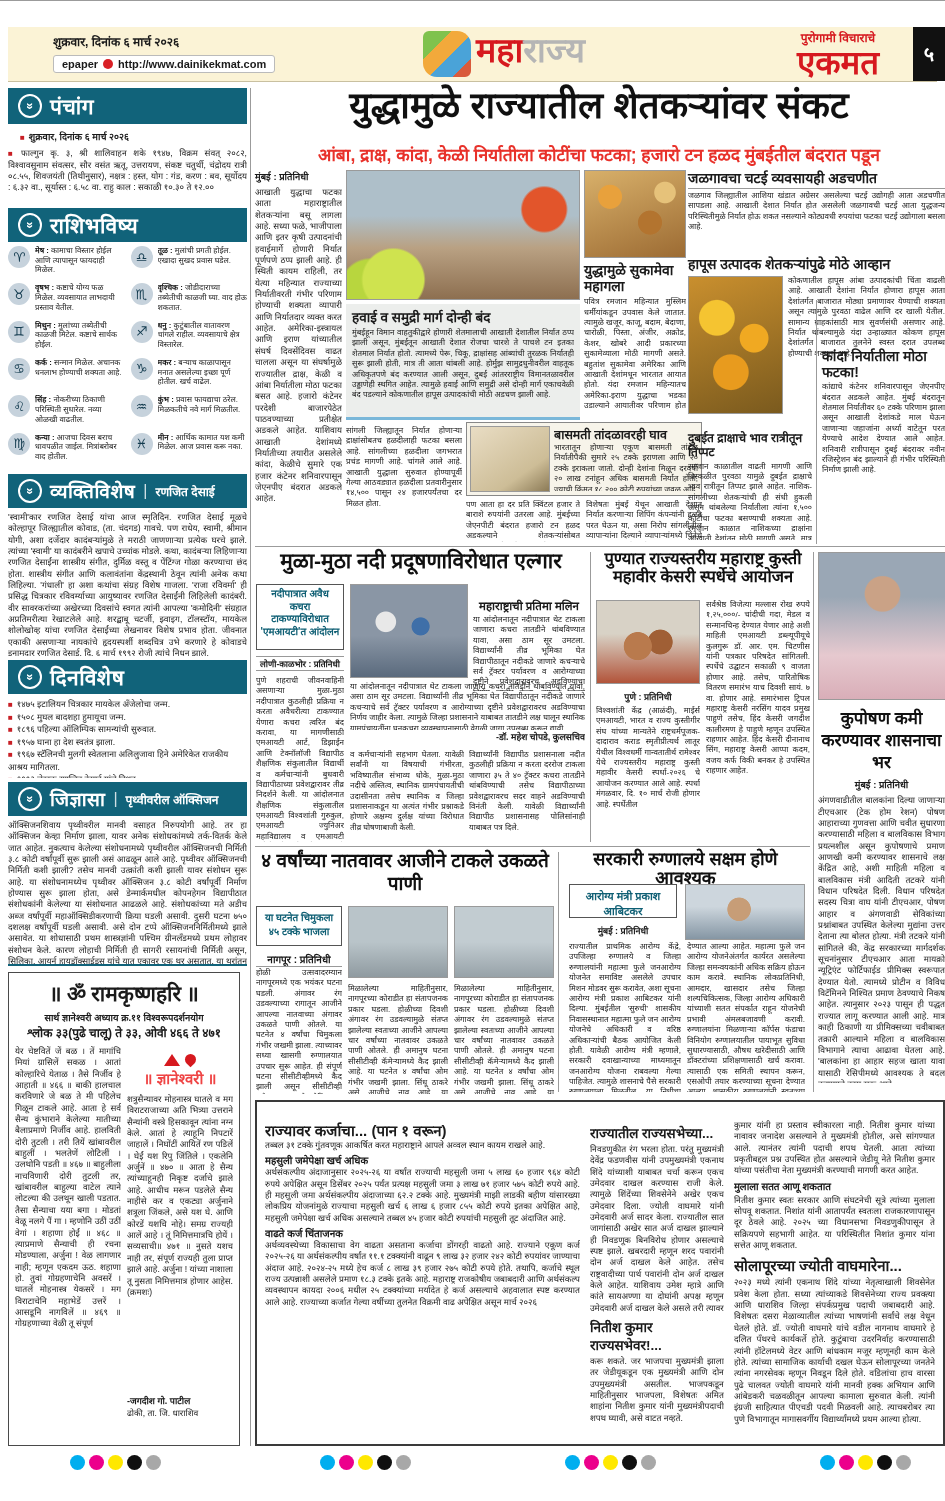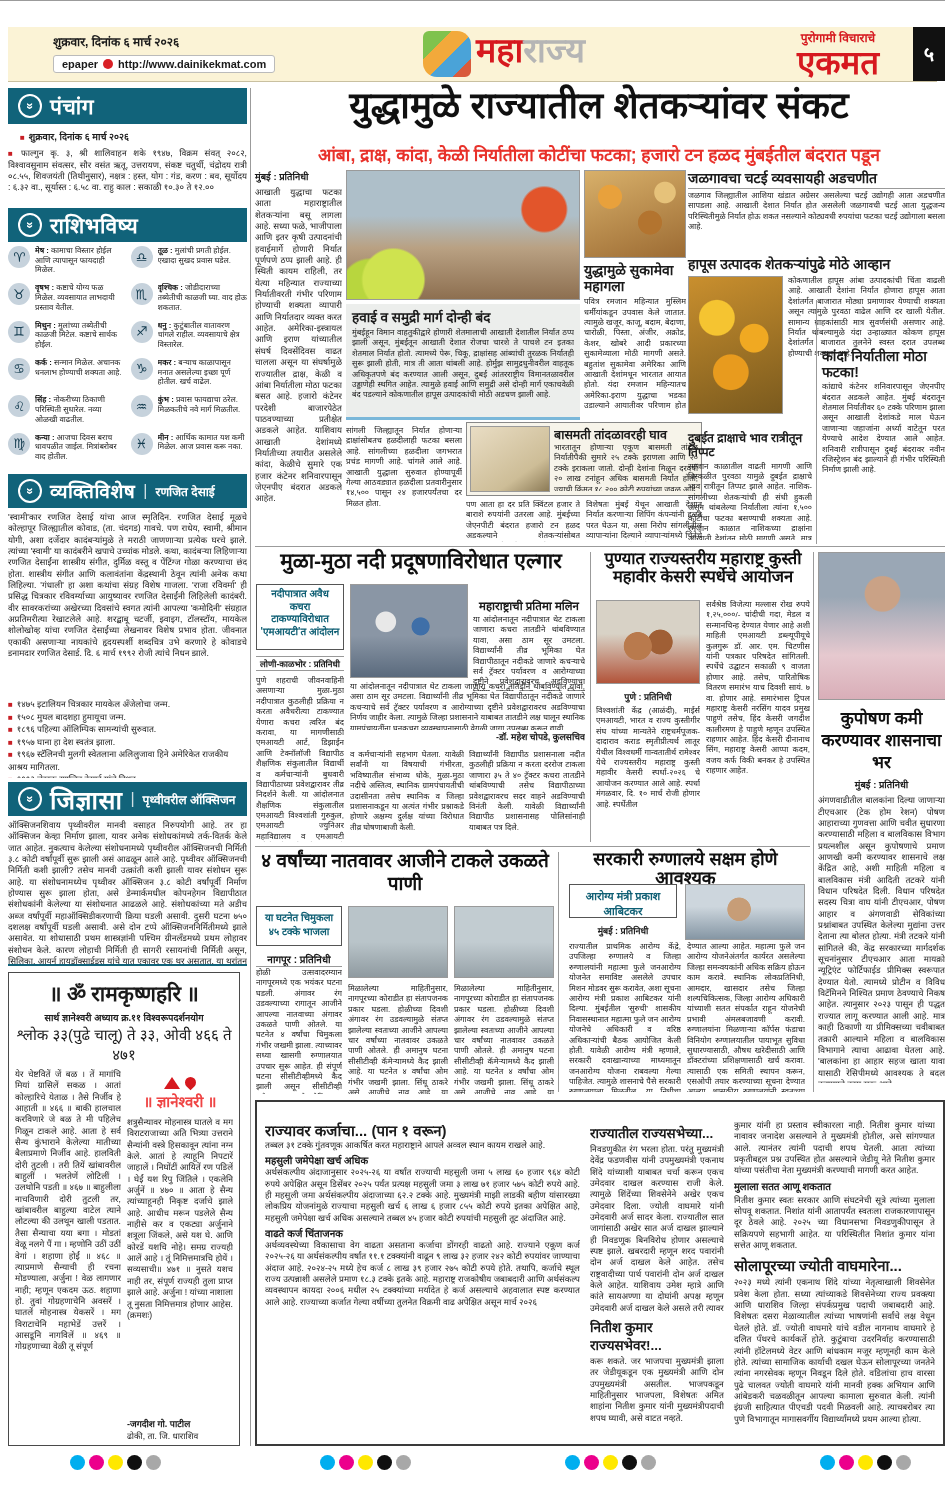--- a/index.html
+++ b/index.html
@@ -129,43 +129,49 @@
   <div class="abs sec-head" style="left:8px;top:474px;width:239px;height:34px;">
     <span class="chev">
         <span>»</span>
       </span>
     <span class="sec-title" style="font-size:19px;">व्यक्तिविशेष</span>
     <span style="opacity:.8">|</span>
     <span class="sec-sub">रणजित देसाई</span>
   </div>
   <div class="abs bt jt" style="left:8px;top:512px;width:239px;height:144px;">'स्वामी'कार रणजित देसाई यांचा आज स्मृतिदिन. रणजित देसाई मूळचे कोल्हापूर जिल्ह्यातील कोवाड, (ता. चंदगड) गावचे. पण राधेय, स्वामी, श्रीमान योगी, अशा दर्जेदार कादंबऱ्यांमुळे ते मराठी जाणणाऱ्या प्रत्येक घरचे झाले. त्यांच्या 'स्वामी' या कादंबरीने खपाचे उच्चांक मोडले. कथा, कादंबऱ्या लिहिणाऱ्या रणजित देसाईंना शास्त्रीय संगीत, दुर्मिळ वस्तू व पेंटिंग्ज गोळा करण्याचा छंद होता. शास्त्रीय संगीत आणि कलावंतांना केंद्रस्थानी ठेवून त्यांनी अनेक कथा लिहिल्या. 'गंधाली' हा अशा कथांचा संग्रह विशेष गाजला. 'राजा रविवर्मा' ही प्रसिद्ध चित्रकार रविवर्म्याच्या आयुष्यावर रणजित देसाईंनी लिहिलेली कादंबरी. वीर सावरकरांच्या अखेरच्या दिवसांचे स्वगत त्यांनी आपल्या 'कमोदिनी' संग्रहात अप्रतिमरीत्या रेखाटलेले आहे. शरद्बाबू चटर्जी, झ्वाइग, टॉलस्टॉय, मायकेल शोलोखोव्ह यांचा रणजित देसाईंच्या लेखनावर विशेष प्रभाव होता. जीवनात एकाकी असणाऱ्या नायकांचे हृदयस्पर्शी शब्दचित्र उभे करणारे हे कोवाडचे इनामदार रणजित देसाई. दि. ६ मार्च १९९२ रोजी त्यांचे निधन झाले.</div>
 
+  <div class="abs sec-head" style="left:8px;top:660px;width:239px;height:34px;">
+    <span class="chev">
+        <span>»</span>
+      </span>
+    <span class="sec-title">दिनविशेष</span>
+  </div>
   <div class="abs" style="left:8px;top:698px;width:239px;height:80px;font-size:8.6px;line-height:1.45;overflow:hidden;">
     <div><span class="sqb">■</span><span>१४७५  इटालियन चित्रकार मायकेल अँजेलोचा जन्म.</span></div>
     <div><span class="sqb">■</span><span>१५०८  मुघल बादशहा हुमायूचा जन्म.</span></div>
     <div><span class="sqb">■</span><span>१८९६  पहिल्या ऑलिम्पिक सामन्यांची सुरुवात.</span></div>
     <div><span class="sqb">■</span><span>१९५७  घाना हा देश स्वतंत्र झाला.</span></div>
     <div><span class="sqb">■</span><span>१९६७  स्टॅलिनची मुलगी स्वेतलाना अलिलुजावा हिने अमेरिकेत राजकीय आश्रय मागितला.</span></div>
     <div><span class="sqb">■</span><span>१९९२  लेखक रणजित देसाई यांचे निधन.</span></div>
   </div>
 
   <div class="abs sec-head" style="left:8px;top:782px;width:239px;height:34px;">
     <span class="chev">
         <span>»</span>
       </span>
-    <span class="sec-title" style="font-size:25px;">जिज्ञासा</span>
+    <span class="sec-title" style="font-size:19px;">जिज्ञासा</span>
     <span style="opacity:.8">|</span>
     <span class="sec-sub">पृथ्वीवरील ऑक्सिजन</span>
   </div>
   <div class="abs bt jt" style="left:8px;top:820px;width:239px;height:146px;border-bottom:2px solid #11637a;padding-bottom:2px;">ऑक्सिजनशिवाय पृथ्वीवरील मानवी वसाहत निरुपयोगी आहे. तर हा ऑक्सिजन केव्हा निर्माण झाला, यावर अनेक संशोधकांमध्ये तर्क-वितर्क केले जात आहेत. नुकत्याच केलेल्या संशोधनामध्ये पृथ्वीवरील ऑक्सिजनची निर्मिती ३.८ कोटी वर्षांपूर्वी सुरू झाली असं आढळून आले आहे. पृथ्वीवर ऑक्सिजनची निर्मिती कशी झाली? तसेच मानवी उत्क्रांती कशी झाली यावर संशोधन सुरू आहे. या संशोधनामध्येच पृथ्वीवर ऑक्सिजन ३.८ कोटी वर्षांपूर्वी निर्माण होण्यास सुरू झाला होता, असे डेन्मार्कमधील कोपनहेगन विद्यापीठात संशोधकांनी केलेल्या या संशोधनात आढळले आहे. संशोधकांच्या मते अडीच अब्ज वर्षांपूर्वी महाऑक्सिडीकरणाची क्रिया घडली असावी. दुसरी घटना ७५० दशलक्ष वर्षांपूर्वी घडली असावी. असे दोन टप्पे ऑक्सिजननिर्मितीमध्ये झाले असावेत. या शोधासाठी प्रथम शास्त्रज्ञांनी पश्चिम ग्रीनलँडमध्ये प्रथम लोहावर संशोधन केले. कारण लोहाची निर्मिती ही सागरी रसायनांची निर्मिती असून, सिलिका, आयर्न हायड्रॉक्साईड्स यांचे यात एकावर एक थर असतात. या थरांतून ऑक्सिडीकरणाची माहिती मिळते. तसेच यातील क्रोमियम व युरेनियम ही द्रव्ये ऑक्सिजनच्या जवळ येतात तेव्हा ती नद्यांतून महासागरात येतात व तेथे रासायनिक थर तयार होतात व भूरासायनिक संकेत यातून मिळतात.</div>
 
   <div class="abs boxed" style="left:8px;top:972px;width:232px;height:474px;padding:6px;">
     <div class="center" style="font-size:21px;font-weight:bold;font-family:'Liberation Serif','DejaVu Serif',serif;">॥ ॐ रामकृष्णहरि ॥</div>
     <div class="center" style="font-size:9.5px;font-weight:bold;margin-top:4px;">सार्थ ज्ञानेश्वरी अध्याय क्र.११ विश्वरूपदर्शनयोग</div>
-    <div class="center" style="font-size:15px;font-weight:normal;margin-bottom:5px;">श्लोक ३३(पुढे चालू) ते ३३, ओवी ४६६ ते ४७१</div>
+    <div class="center" style="font-size:12px;font-weight:bold;margin-bottom:5px;">श्लोक ३३(पुढे चालू) ते ३३, ओवी ४६६ ते ४७१</div>
     <div style="display:flex;gap:6px;height:390px;overflow:hidden;">
       <div class="bt jt" style="width:50%;height:100%;">येर चेष्टवितें जें बळ । तें मागांचि मियां ग्रासिलें सकळ । आतां कोल्हारिचे येताळ । तैसे निर्जीव हे आहाती ॥ ४६६ ॥ बाकी हालचाल करविणारे जे बळ ते मी पहिलेच गिळून टाकले आहे. आता हे सर्व सैन्य कुंभाराने केलेल्या मातीच्या बैलाप्रमाणे निर्जीव आहे. हालविती दोरी तुटली । तरी तियें खांबावरील बाहुलीं । भलतेणें लोटिलीं । उलथोनि पडती ॥ ४६७ ॥ बाहुलीला नाचविणारी दोरी तुटली तर, खांबावरील बाहुल्या वाटेल त्याने लोटल्या की उलथून खाली पडतात. तैसा सैन्याचा यया बगा । मोडतां वेळू नलगे पैं गा । म्हणोनि उठीं उठीं वेगां । शहाणा होईं ॥ ४६८ ॥ त्याप्रमाणे सैन्याची ही रचना मोडण्याला, अर्जुना ! वेळ लागणार नाही; म्हणून एकदम ऊठ. शहाणा हो. तुवां गोग्रहणाचेनि अवसरें । घातलें मोहनास्त्र येकसरें । मग विराटाचेनि महाभेडें उत्तरें । आसडूनि नागविलें ॥ ४६९ ॥ गोग्रहणाच्या वेळी तू संपूर्ण</div>
       <div style="width:50%;height:100%;overflow:hidden;">
         <div class="center" style="margin:4px 0 6px;">
           <span style="display:inline-block;width:0;height:0;border-left:8px solid transparent;border-right:8px solid transparent;border-bottom:12px solid #d6191f;vertical-align:middle;"></span>
           <span style="display:inline-block;width:11px;height:11px;background:#d6191f;border-radius:50% 50% 50% 0;transform:rotate(-45deg);vertical-align:middle;"></span>
           <div style="color:#ef4444;font-weight:bold;font-size:15px;">॥ ज्ञानेश्वरी ॥</div>
         </div>
         <div class="bt jt" style="height:300px;">शत्रुसैन्यावर मोहनास्त्र घातले व मग विराटराजाच्या अति भित्र्या उत्तराने सैन्यांनी वस्त्रे हिसकावून त्यांना नग्न केले. आतां हे त्याहूनि निपटारें जाहालें । निघोंटीं आयितें रण पडिलें । घेईं यश रिपु जिंतिले । एकलेनि अर्जुनें ॥ ४७० ॥ आता हे सैन्य त्यांच्याहूनही निकृष्ट दर्जाचे झाले आहे. आधीच मरून पडलेले सैन्य नाहीसे कर व एकट्या अर्जुनाने शत्रूला जिंकले, असे यश घे. आणि कोरडें यशचि नोहे। समग्र राज्यही आलें आहे । तूं निमित्तमात्रचि होयें । सव्यसाची॥ ४७१ ॥ नुसते यशच नाही तर, संपूर्ण राज्यही तुला प्राप्त झाले आहे. अर्जुना ! यांच्या नाशाला तू नुसता निमित्तमात्र होणार आहेस. (क्रमशः)</div>
         <div style="font-size:9px;font-weight:bold;">-जगदीश गो. पाटील</div>

